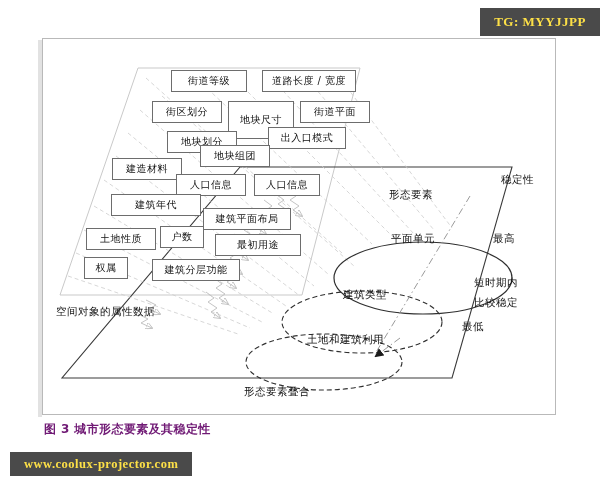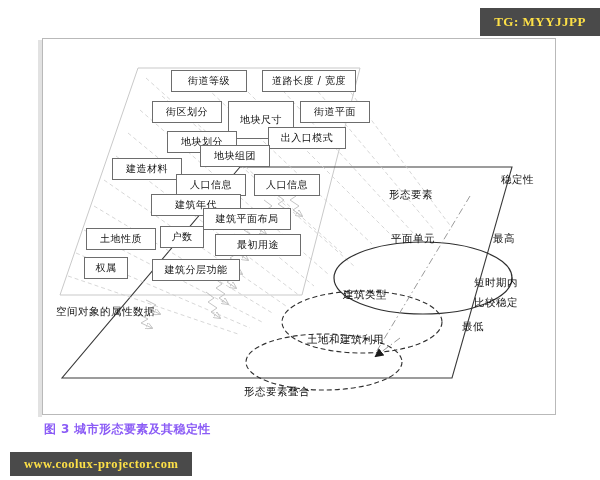--- a/index.html
+++ b/index.html
@@ -43,21 +43,21 @@
 
   
   .free-label{
     position:absolute;font-size:10.5px;color:#111;white-space:nowrap;
     letter-spacing:.5px;line-height:1.25;
   }
 
   
   #caption{
     position:absolute;left:44px;top:421px;font-size:12px;font-weight:bold;
-    color:#8b5cf6;letter-spacing:.4px;white-space:nowrap;
+    color:#701a75;letter-spacing:.4px;white-space:nowrap;
   }
 </style>
 </head>
 <body>
 
 <div id="page">
 
   <div class="badge" id="tg-badge">TG: MYYJJPP</div>
   <div class="badge" id="site-badge">www.coolux-projector.com</div>
 
@@ -130,21 +130,21 @@
       <div class="attr-box" style="left: 262px; top: 70px; width: 94px; height: 22px;">道路长度 / 宽度</div>
       <div class="attr-box" style="left: 152px; top: 101px; width: 70px; height: 22px;">街区划分</div>
       <div class="attr-box" style="left: 228px; top: 101px; width: 66px; height: 38px;">地块尺寸</div>
       <div class="attr-box" style="left: 300px; top: 101px; width: 70px; height: 22px;">街道平面</div>
       <div class="attr-box" style="left: 131px; top: 131px; width: 70px; height: 22px; margin-left: 36px;">地块划分</div>
       <div class="attr-box" style="left: 268px; top: 127px; width: 78px; height: 22px;">出入口模式</div>
       <div class="attr-box" style="left: 200px; top: 145px; width: 70px; height: 22px;">地块组团</div>
       <div class="attr-box" style="left: 112px; top: 158px; width: 70px; height: 22px;">建造材料</div>
       <div class="attr-box" style="left: 176px; top: 174px; width: 70px; height: 22px;">人口信息</div>
       <div class="attr-box" style="left: 254px; top: 174px; width: 66px; height: 22px;">人口信息</div>
-      <div class="attr-box" style="left: 111px; top: 194px; width: 90px; height: 22px; margin-left: 40px;">建筑年代</div>
+      <div class="attr-box" style="left: 111px; top: 194px; width: 90px; height: 22px;">建筑年代</div>
       <div class="attr-box" style="left: 203px; top: 208px; width: 88px; height: 22px;">建筑平面布局</div>
       <div class="attr-box" style="left: 86px; top: 228px; width: 70px; height: 22px;">土地性质</div>
       <div class="attr-box" style="left: 160px; top: 226px; width: 44px; height: 22px;">户数</div>
       <div class="attr-box" style="left: 215px; top: 234px; width: 86px; height: 22px;">最初用途</div>
       <div class="attr-box" style="left: 84px; top: 257px; width: 44px; height: 22px;">权属</div>
       <div class="attr-box" style="left: 152px; top: 259px; width: 88px; height: 22px;">建筑分层功能</div>
     </div>
 
   <div class="free-label" style="left:389px;top:188px;">形态要素</div>
   <div class="free-label" style="left:501px;top:173px;">稳定性</div>

